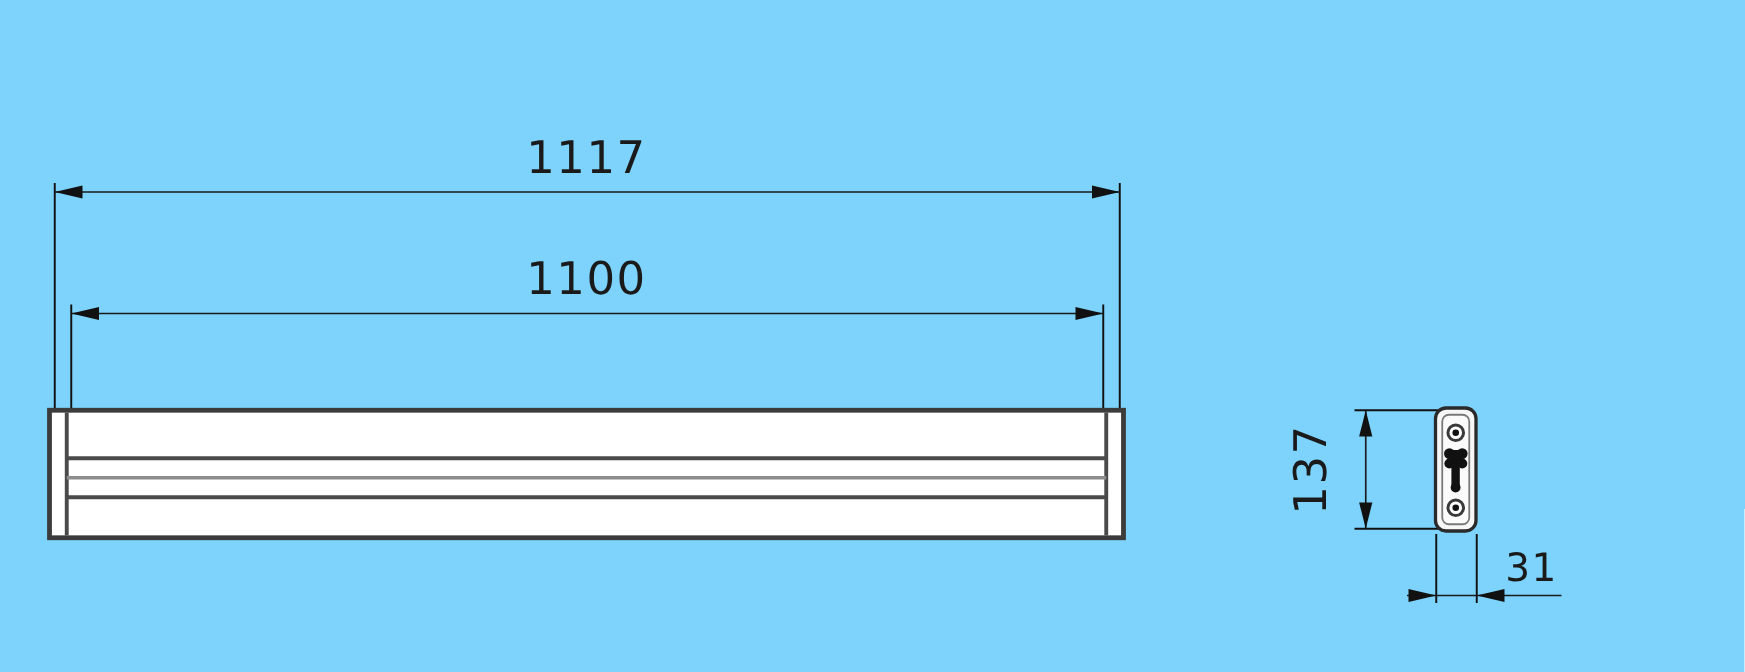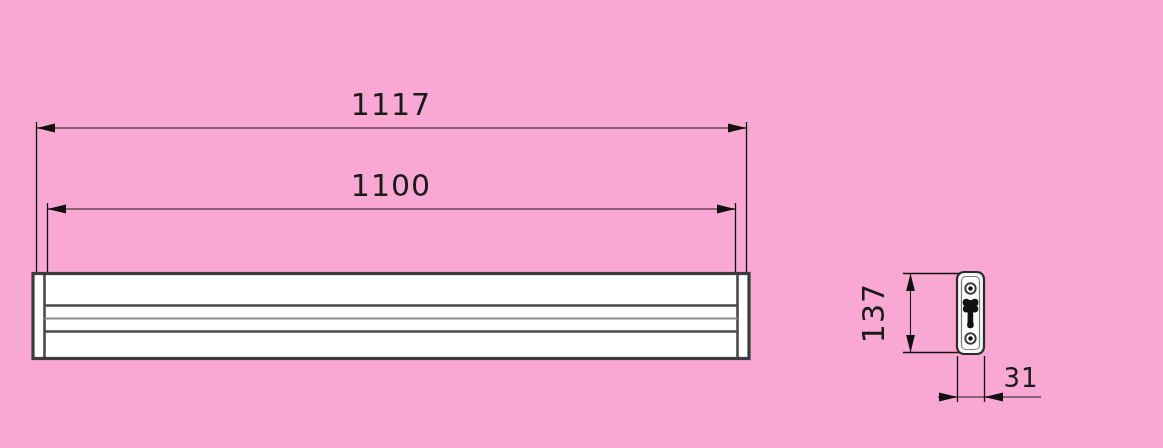--- a/index.html
+++ b/index.html
@@ -7,21 +7,21 @@
     padding: 0;
     background: #ffffff;
   }
   body {
     font-family: "DejaVu Sans", sans-serif;
   }
   #drawing-root {
     position: relative;
     width: 1163px;
     height: 448px;
-    background: #f9a8d4;
+    background: #7dd3fc;
     overflow: hidden;
   }
   #drawing-svg {
     position: absolute;
     left: 0;
     top: 0;
     width: 1163px;
     height: 448px;
     display: block;
   }

